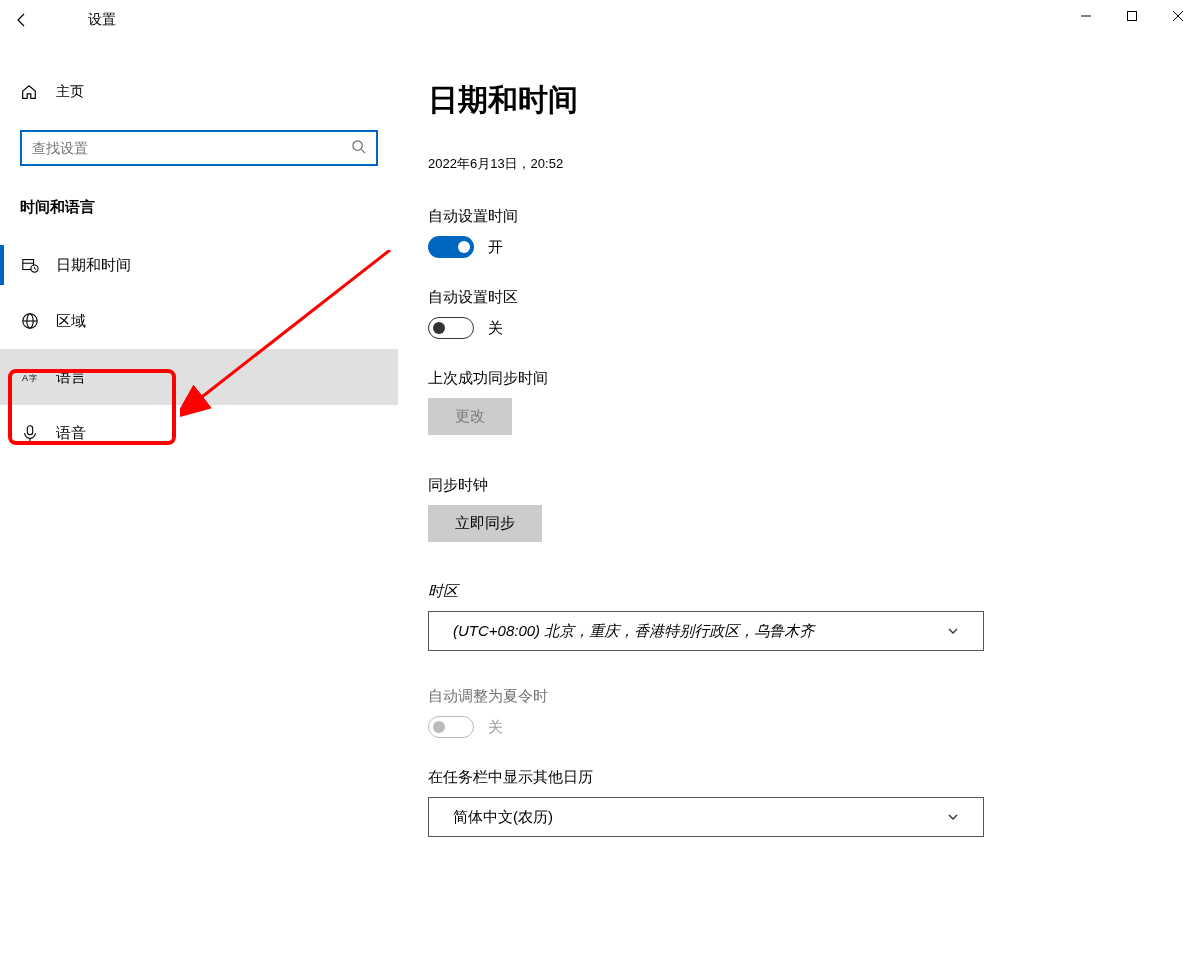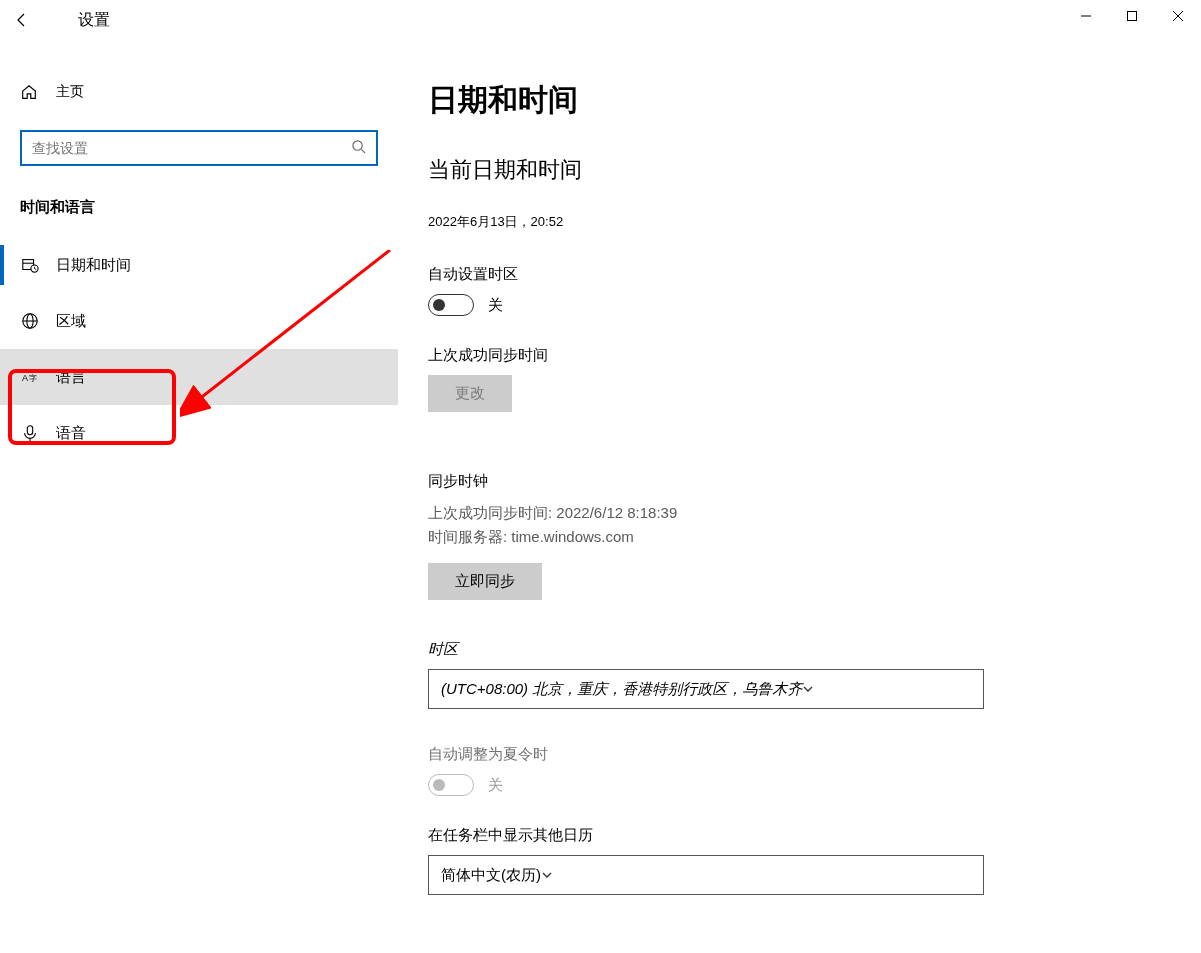--- a/index.html
+++ b/index.html
@@ -21,22 +21,22 @@
     align-items: center;
     position: relative;
   }
   .back-btn {
     width: 44px; height: 40px;
     display: flex; align-items: center; justify-content: center;
     cursor: pointer;
   }
   .back-btn svg { width: 16px; height: 16px; }
   .title {
-    font-size: 16px;
-    margin-left: 34px;
+    font-size: 14px;
+    margin-left: 44px;
   }
   .win-controls {
     position: absolute; right: 0; top: 0;
     display: flex;
   }
   .win-btn {
     width: 46px; height: 32px;
     display: flex; align-items: center; justify-content: center;
     cursor: pointer;
   }
@@ -152,24 +152,24 @@
   }
   .btn.disabled { color: #7a7a7a; cursor: default; }
   .block { margin-bottom: 30px; }
   .sync-h { font-size: 15px; margin-bottom: 10px; }
   .sync-info { font-size: 15px; color: #5a5a5a; line-height: 1.6; margin-bottom: 14px; }
   .dropdown {
     width: 556px;
     height: 40px;
     border: 1.5px solid #555;
     display: flex; align-items: center;
-    padding: 0 12px;
+    padding: 0 24px;
     font-size: 15px;
     cursor: pointer;
-    justify-content: flex-start;
+    justify-content: space-between;
   }
   .dropdown .chev svg { width: 12px; height: 12px; }
 </style>
 </head>
 <body>
 
 <div class="titlebar">
   <div class="back-btn">
     <svg viewBox="0 0 16 16">
         <path d="M10 2 L4 8 L10 14" stroke="#000" stroke-width="1.2" fill="none"></path>
@@ -273,45 +273,49 @@
           <marker id="ah" markerWidth="12" markerHeight="12" refX="2" refY="5" orient="auto">
             <path d="M0,0 L0,10 L12,5 z" fill="#f00"></path>
           </marker>
         </defs>
       <line x1="210" y1="0" x2="18" y2="150" stroke="#f00" stroke-width="3" marker-end="url(#ah)"></line>
     </svg>
   </div>
 
   <div class="main">
     <div class="page-h1">日期和时间</div>
-    <div class="sub-h2">当前日期和时间</div>
     <div class="date-line">2022年6月13日，20:52</div>
 
+    <div class="block">
+      <div class="setting-label">自动设置时间</div>
+      <div class="toggle-row">
+        <div class="toggle on">
+            <div class="knob"></div>
+          </div>
+        <span class="toggle-state">开</span>
+      </div>
+    </div>
 
     <div class="block">
       <div class="setting-label">自动设置时区</div>
       <div class="toggle-row">
         <div class="toggle off">
             <div class="knob"></div>
           </div>
         <span class="toggle-state">关</span>
       </div>
     </div>
 
     <div class="block">
       <div class="setting-label">上次成功同步时间</div>
       <button class="btn disabled">更改</button>
     </div>
 
-    <div class="block" style="margin-top:60px;">
+    <div class="block" style="margin-top:41px;">
       <div class="sync-h">同步时钟</div>
-      <div class="sync-info">
-        <div>上次成功同步时间: 2022/6/12 8:18:39</div>
-        <div>时间服务器: time.windows.com</div>
-      </div>
       <button class="btn">立即同步</button>
     </div>
 
     <div class="block" style="margin-top:40px;font-style:italic;">
       <div class="setting-label">时区</div>
       <div class="dropdown">
         <span>(UTC+08:00) 北京，重庆，香港特别行政区，乌鲁木齐</span>
         <span class="chev"><svg viewBox="0 0 12 12">
               <path d="M2 4 L6 8 L10 4" stroke="#333" stroke-width="1.4" fill="none"></path>
             </svg></span>

